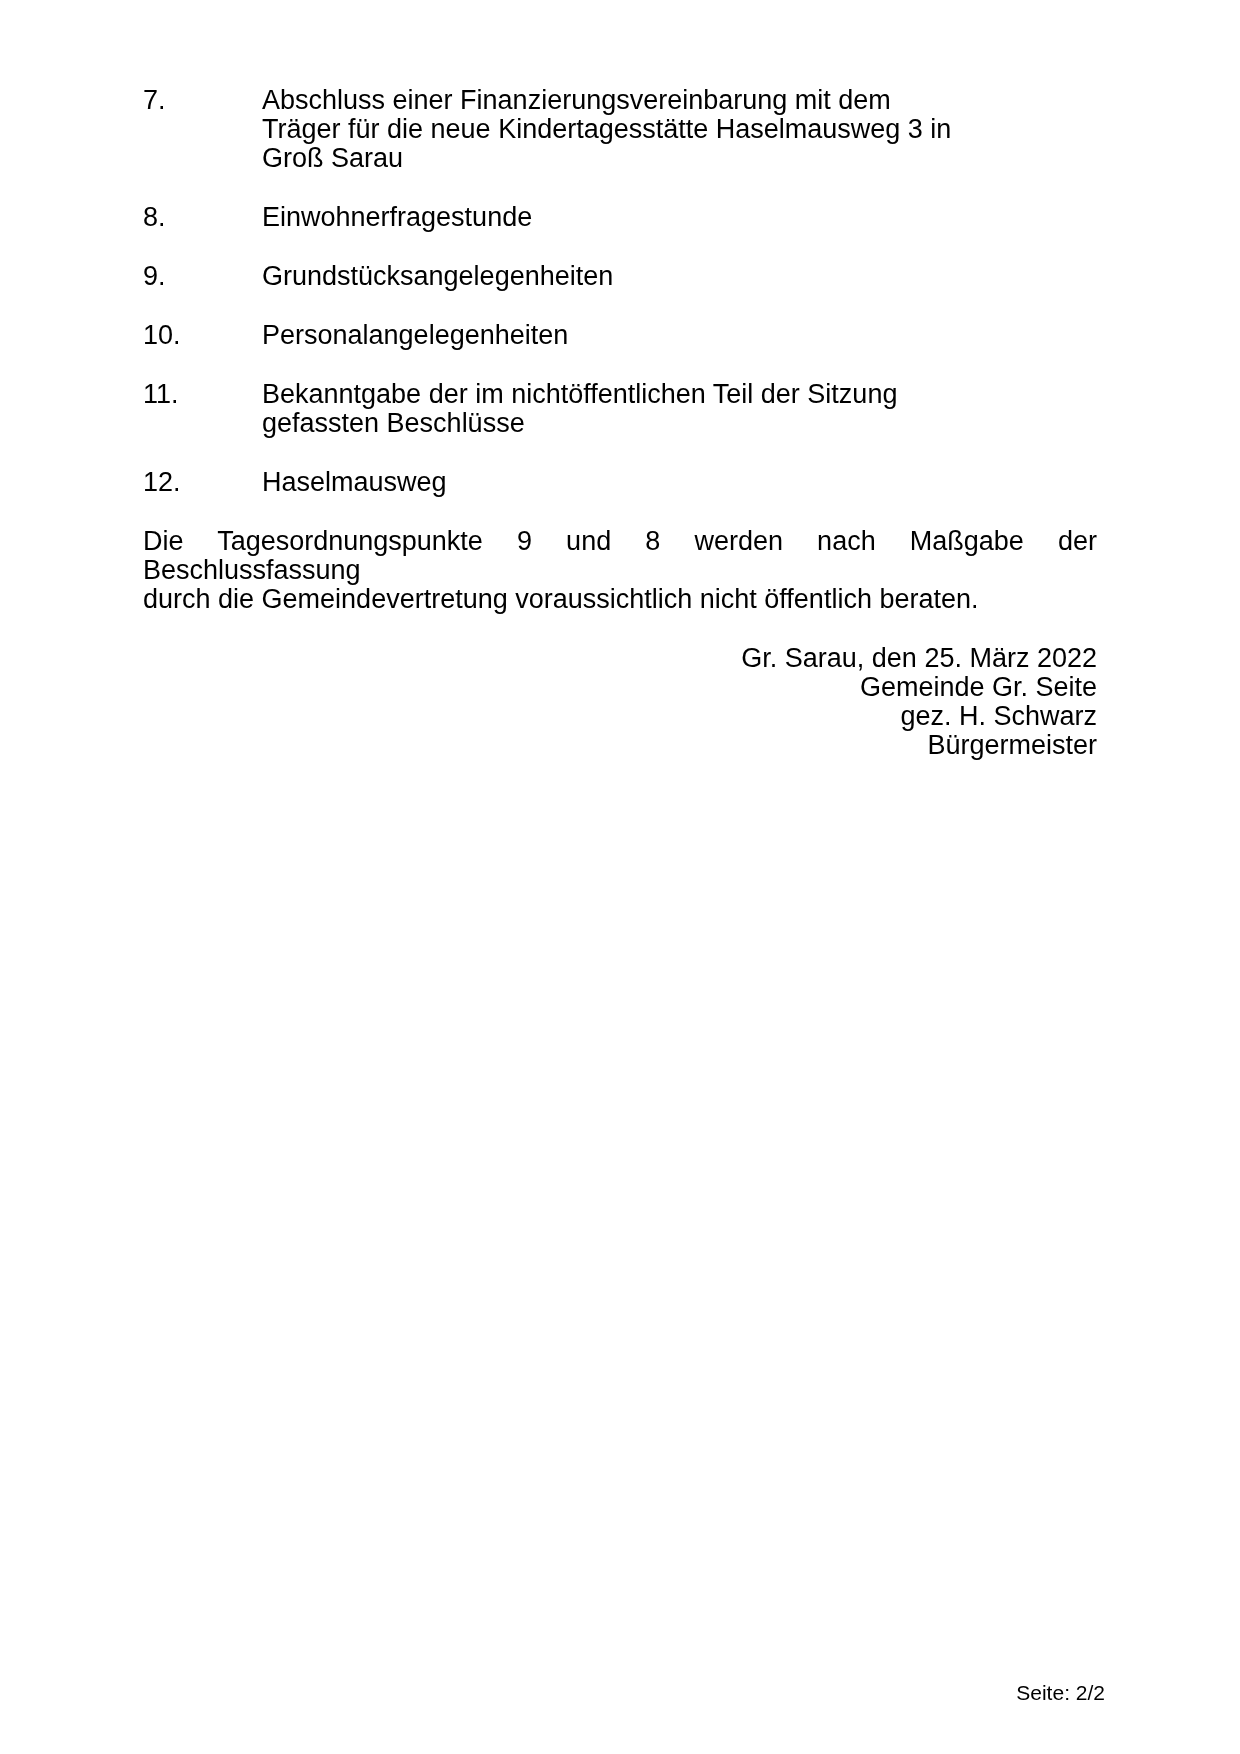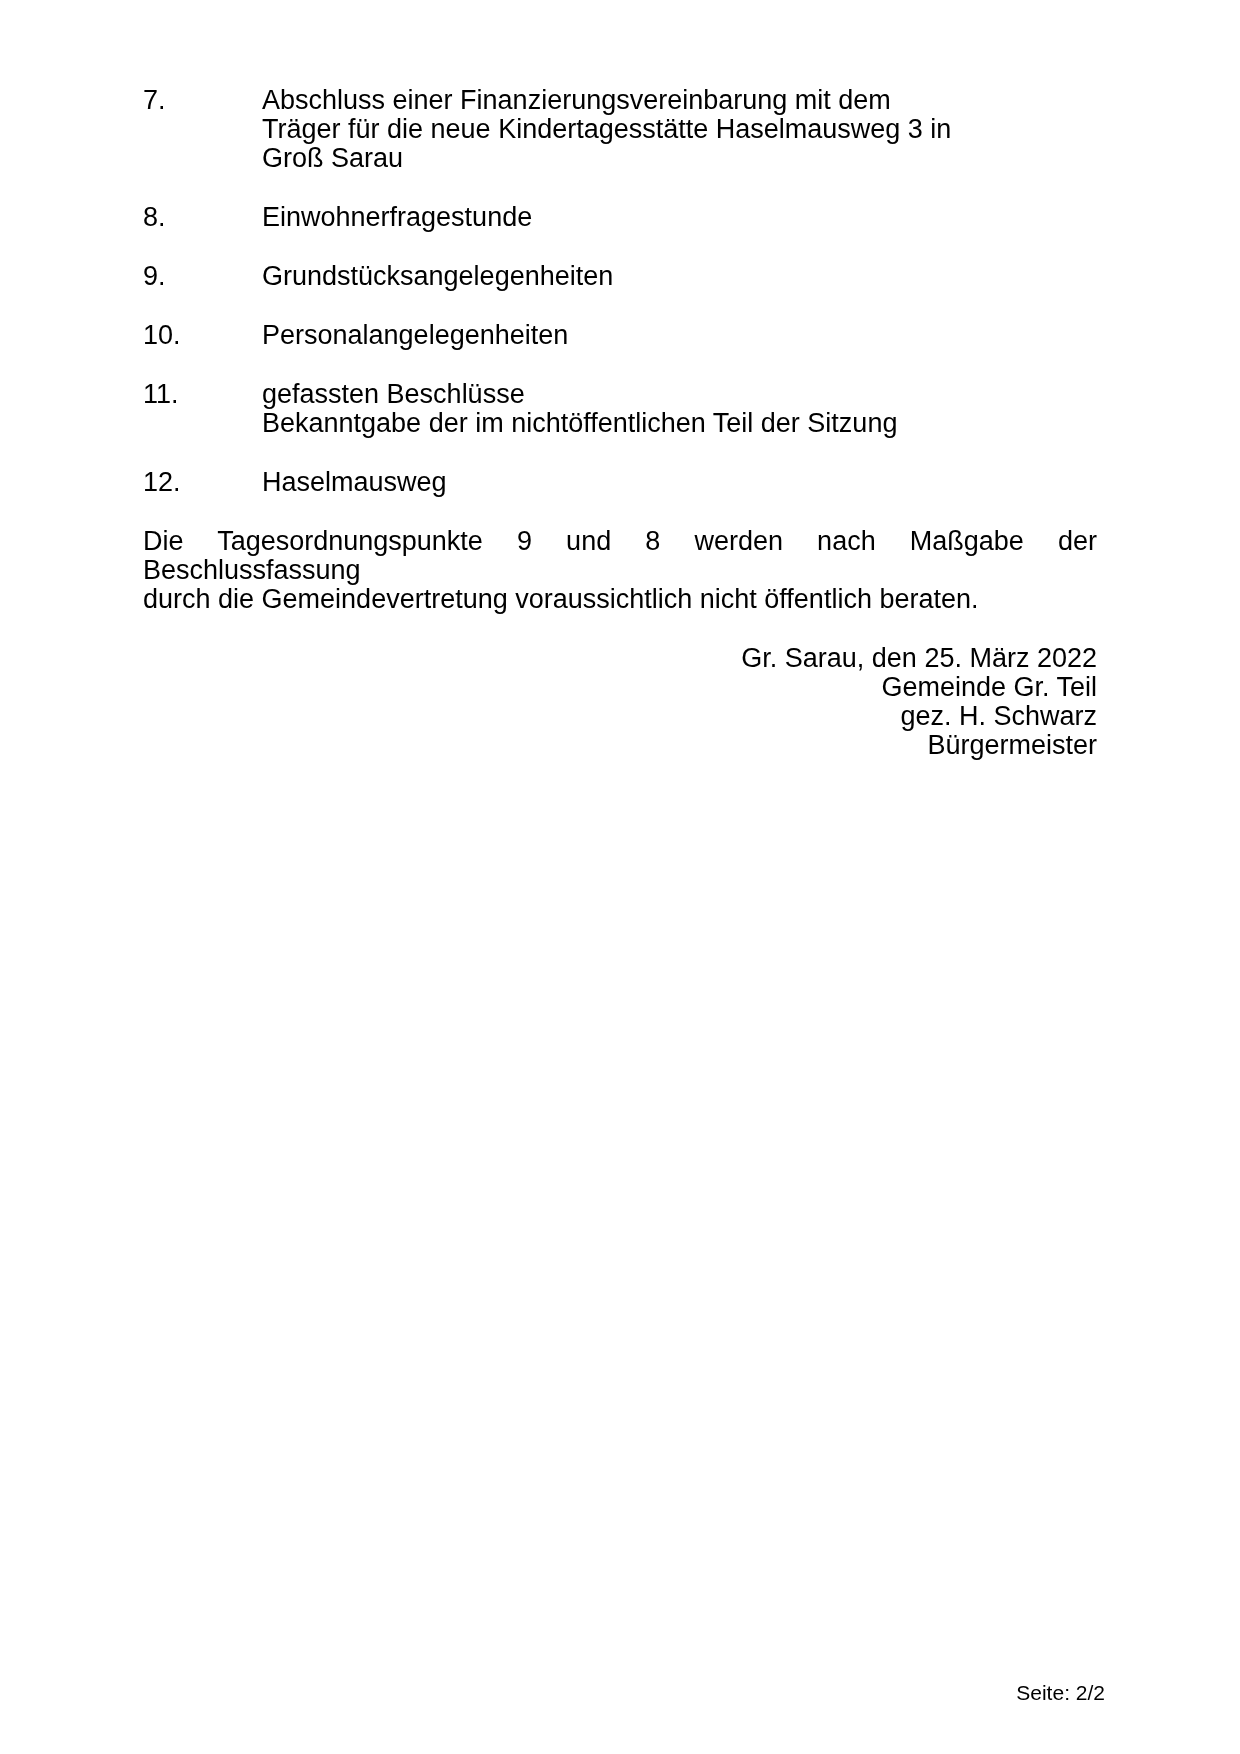--- a/index.html
+++ b/index.html
@@ -85,40 +85,40 @@
     <div class="agenda-item">
       <div class="num">10.</div>
       <div class="txt">
         <div class="line">Personalangelegenheiten</div>
       </div>
     </div>
 
     <div class="agenda-item">
       <div class="num">11.</div>
       <div class="txt">
+        <div class="line">Bekanntgabe der im nichtöffentlichen Teil der Sitzung</div>
         <div class="line">gefassten Beschlüsse</div>
-        <div class="line">Bekanntgabe der im nichtöffentlichen Teil der Sitzung</div>
       </div>
     </div>
 
     <div class="agenda-item">
       <div class="num">12.</div>
       <div class="txt">
         <div class="line">Haselmausweg</div>
       </div>
     </div>
 
     <div class="note">
       <div class="line justify">Die Tagesordnungspunkte 9 und 8 werden nach Maßgabe der Beschlussfassung</div>
       <div class="line">durch die Gemeindevertretung voraussichtlich nicht öffentlich beraten.</div>
     </div>
 
     <div class="signature">
       <div class="line">Gr. Sarau, den 25. März 2022</div>
-      <div class="line">Gemeinde Gr. Teil</div>
+      <div class="line">Gemeinde Gr. Seite</div>
       <div class="line">gez. H. Schwarz</div>
       <div class="line">Bürgermeister</div>
     </div>
 
   </div>
 
   <div class="footer">Seite: 2/2</div>
 </div>
 
 </body></html>

